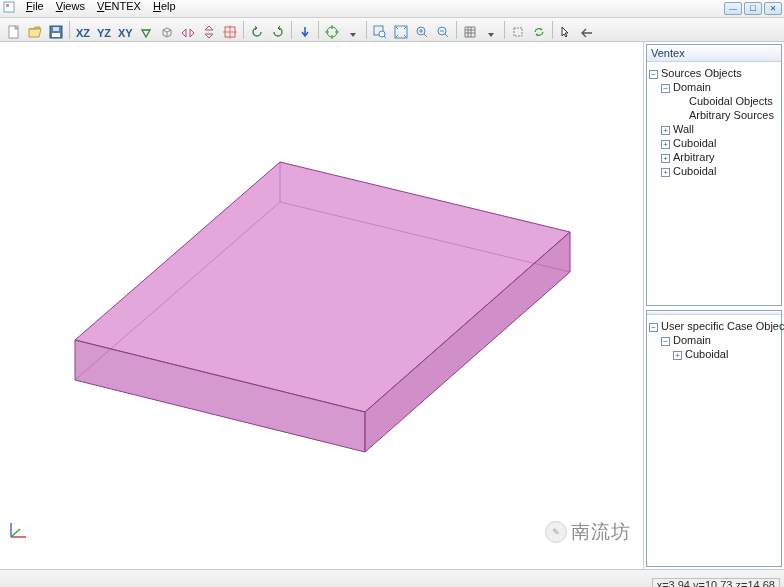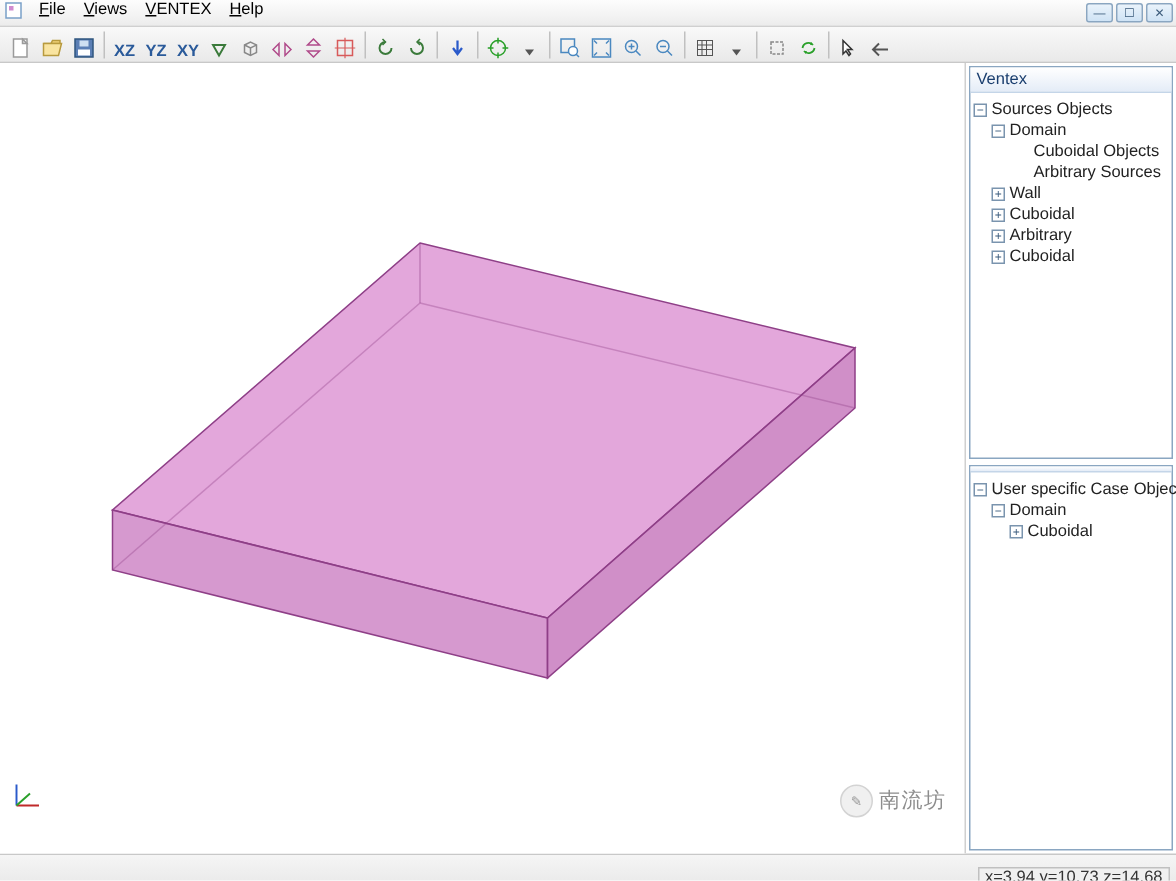--- a/index.html
+++ b/index.html
@@ -22,21 +22,21 @@
 .panel-title{background:linear-gradient(#fff,#e4ecf7);padding:2px 4px;border-bottom:1px solid #c4d5e8;font-size:11px;color:#1a3e6e}
 .tree{padding:4px 2px;font-size:10px;line-height:14px;color:#222}
 .tree .node{white-space:nowrap}
 .tree .tw{display:inline-block;width:9px;height:9px;border:1px solid #7a94ae;text-align:center;line-height:7px;font-size:8px;margin-right:3px;color:#395a7c;background:#fff}
 .tree .ln{display:inline-block;width:9px;margin-right:3px}
 .statusbar{height:30px;background:linear-gradient(#f5f5f5,#e4e4e4);border-top:1px solid #c8c8c8;display:flex;align-items:center;justify-content:flex-end;padding:4px 4px;font-size:10px;color:#333}
 .statusbar .cell{border:1px solid #c0c0c0;padding:0 4px;background:#f0f0f0}
 .axis{position:absolute;left:8px;bottom:30px;width:20px;height:20px}
 .watermark{position:absolute;right:12px;bottom:24px;display:flex;align-items:center;gap:4px;opacity:.85}
 .watermark .circ{width:22px;height:22px;border-radius:50%;background:#eee;border:1px solid #ccc;display:flex;align-items:center;justify-content:center;font-size:9px;color:#888}
-.watermark .txt{font-size:14px;color:#7a7a7a;letter-spacing:1px}
+.watermark .txt{font-size:19px;color:#7a7a7a;letter-spacing:1px}
 svg{display:block}
 </style>
 </head>
 <body>
 
 <div class="menubar">
   <div class="ico">
     <svg width="12" height="12">
         <rect x="1" y="1" width="10" height="10" fill="#fff" stroke="#7aa0c8"></rect>
         <rect x="3" y="3" width="3" height="3" fill="#d08bd0"></rect>

